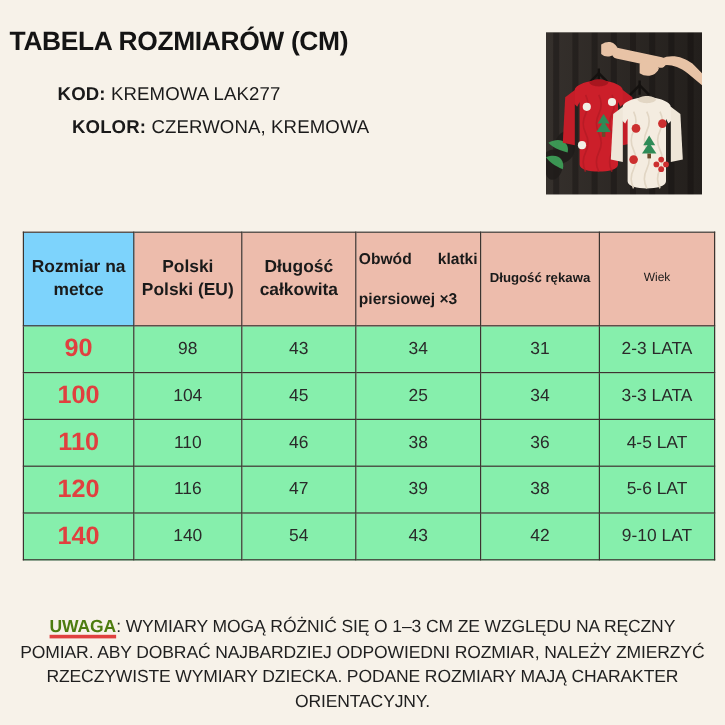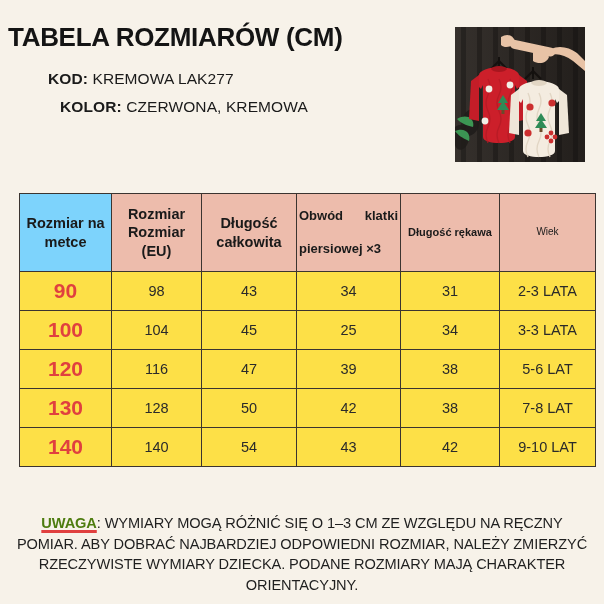--- a/index.html
+++ b/index.html
@@ -20,21 +20,21 @@
   .header-area {
     position: absolute;
     left: 0; top: 0;
     width: 604px;
     height: 180px;
   }
   .title {
     position: absolute;
     left: 8px;
     top: 22px;
-    font-size: 26px;
+    font-size: 22px;
     font-weight: bold;
     letter-spacing: -0.3px;
     color: #141414;
     white-space: nowrap;
     text-align: center;
   }
   .kod-line {
     position: absolute;
     left: 48px;
     top: 70px;
@@ -119,21 +119,21 @@
     font-weight: bold;
     margin-top: 40px;
   }
   .head-row td.h-age {
     font-size: 10px;
     font-weight: normal;
   }
 
   .data-row td {
     height: 38px;
-    background: #fde047;
+    background: #86efac;
     font-size: 14.5px;
     color: #2a2a2a;
     font-weight: normal;
   }
   .data-row td.size-cell {
     color: #e0403f;
     font-weight: bold;
     font-size: 21px;
   }
 
@@ -255,21 +255,21 @@
         </g>
       </g>
     </svg>
   </div>
 </div>
 
 <table class="size-table">
   <tbody>
     <tr class="head-row">
       <td class="c0 h-size">Rozmiar na metce</td>
-      <td class="c1">Rozmiar Rozmiar (EU)</td>
+      <td class="c1">Polski Polski (EU)</td>
       <td class="c2">Długość całkowita</td>
       <td class="c3 h-chest"><span class="justified">Obwód klatki</span><span>piersiowej ×3</span></td>
       <td class="c4 h-sleeve">Długość rękawa</td>
       <td class="c5 h-age">Wiek</td>
     </tr>
 
     <tr class="data-row">
       <td class="c0 size-cell">90</td>
       <td class="c1">98</td>
       <td class="c2">43</td>
@@ -279,36 +279,36 @@
     </tr>
     <tr class="data-row">
       <td class="c0 size-cell">100</td>
       <td class="c1">104</td>
       <td class="c2">45</td>
       <td class="c3">25</td>
       <td class="c4">34</td>
       <td class="c5">3-3 LATA</td>
     </tr>
     <tr class="data-row">
+      <td class="c0 size-cell">110</td>
+      <td class="c1">110</td>
+      <td class="c2">46</td>
+      <td class="c3">38</td>
+      <td class="c4">36</td>
+      <td class="c5">4-5 LAT</td>
+    </tr>
+    <tr class="data-row">
       <td class="c0 size-cell">120</td>
       <td class="c1">116</td>
       <td class="c2">47</td>
       <td class="c3">39</td>
       <td class="c4">38</td>
       <td class="c5">5-6 LAT</td>
     </tr>
     <tr class="data-row">
-      <td class="c0 size-cell">130</td>
-      <td class="c1">128</td>
-      <td class="c2">50</td>
-      <td class="c3">42</td>
-      <td class="c4">38</td>
-      <td class="c5">7-8 LAT</td>
-    </tr>
-    <tr class="data-row">
       <td class="c0 size-cell">140</td>
       <td class="c1">140</td>
       <td class="c2">54</td>
       <td class="c3">43</td>
       <td class="c4">42</td>
       <td class="c5">9-10 LAT</td>
     </tr>
   </tbody>
 </table>
 

